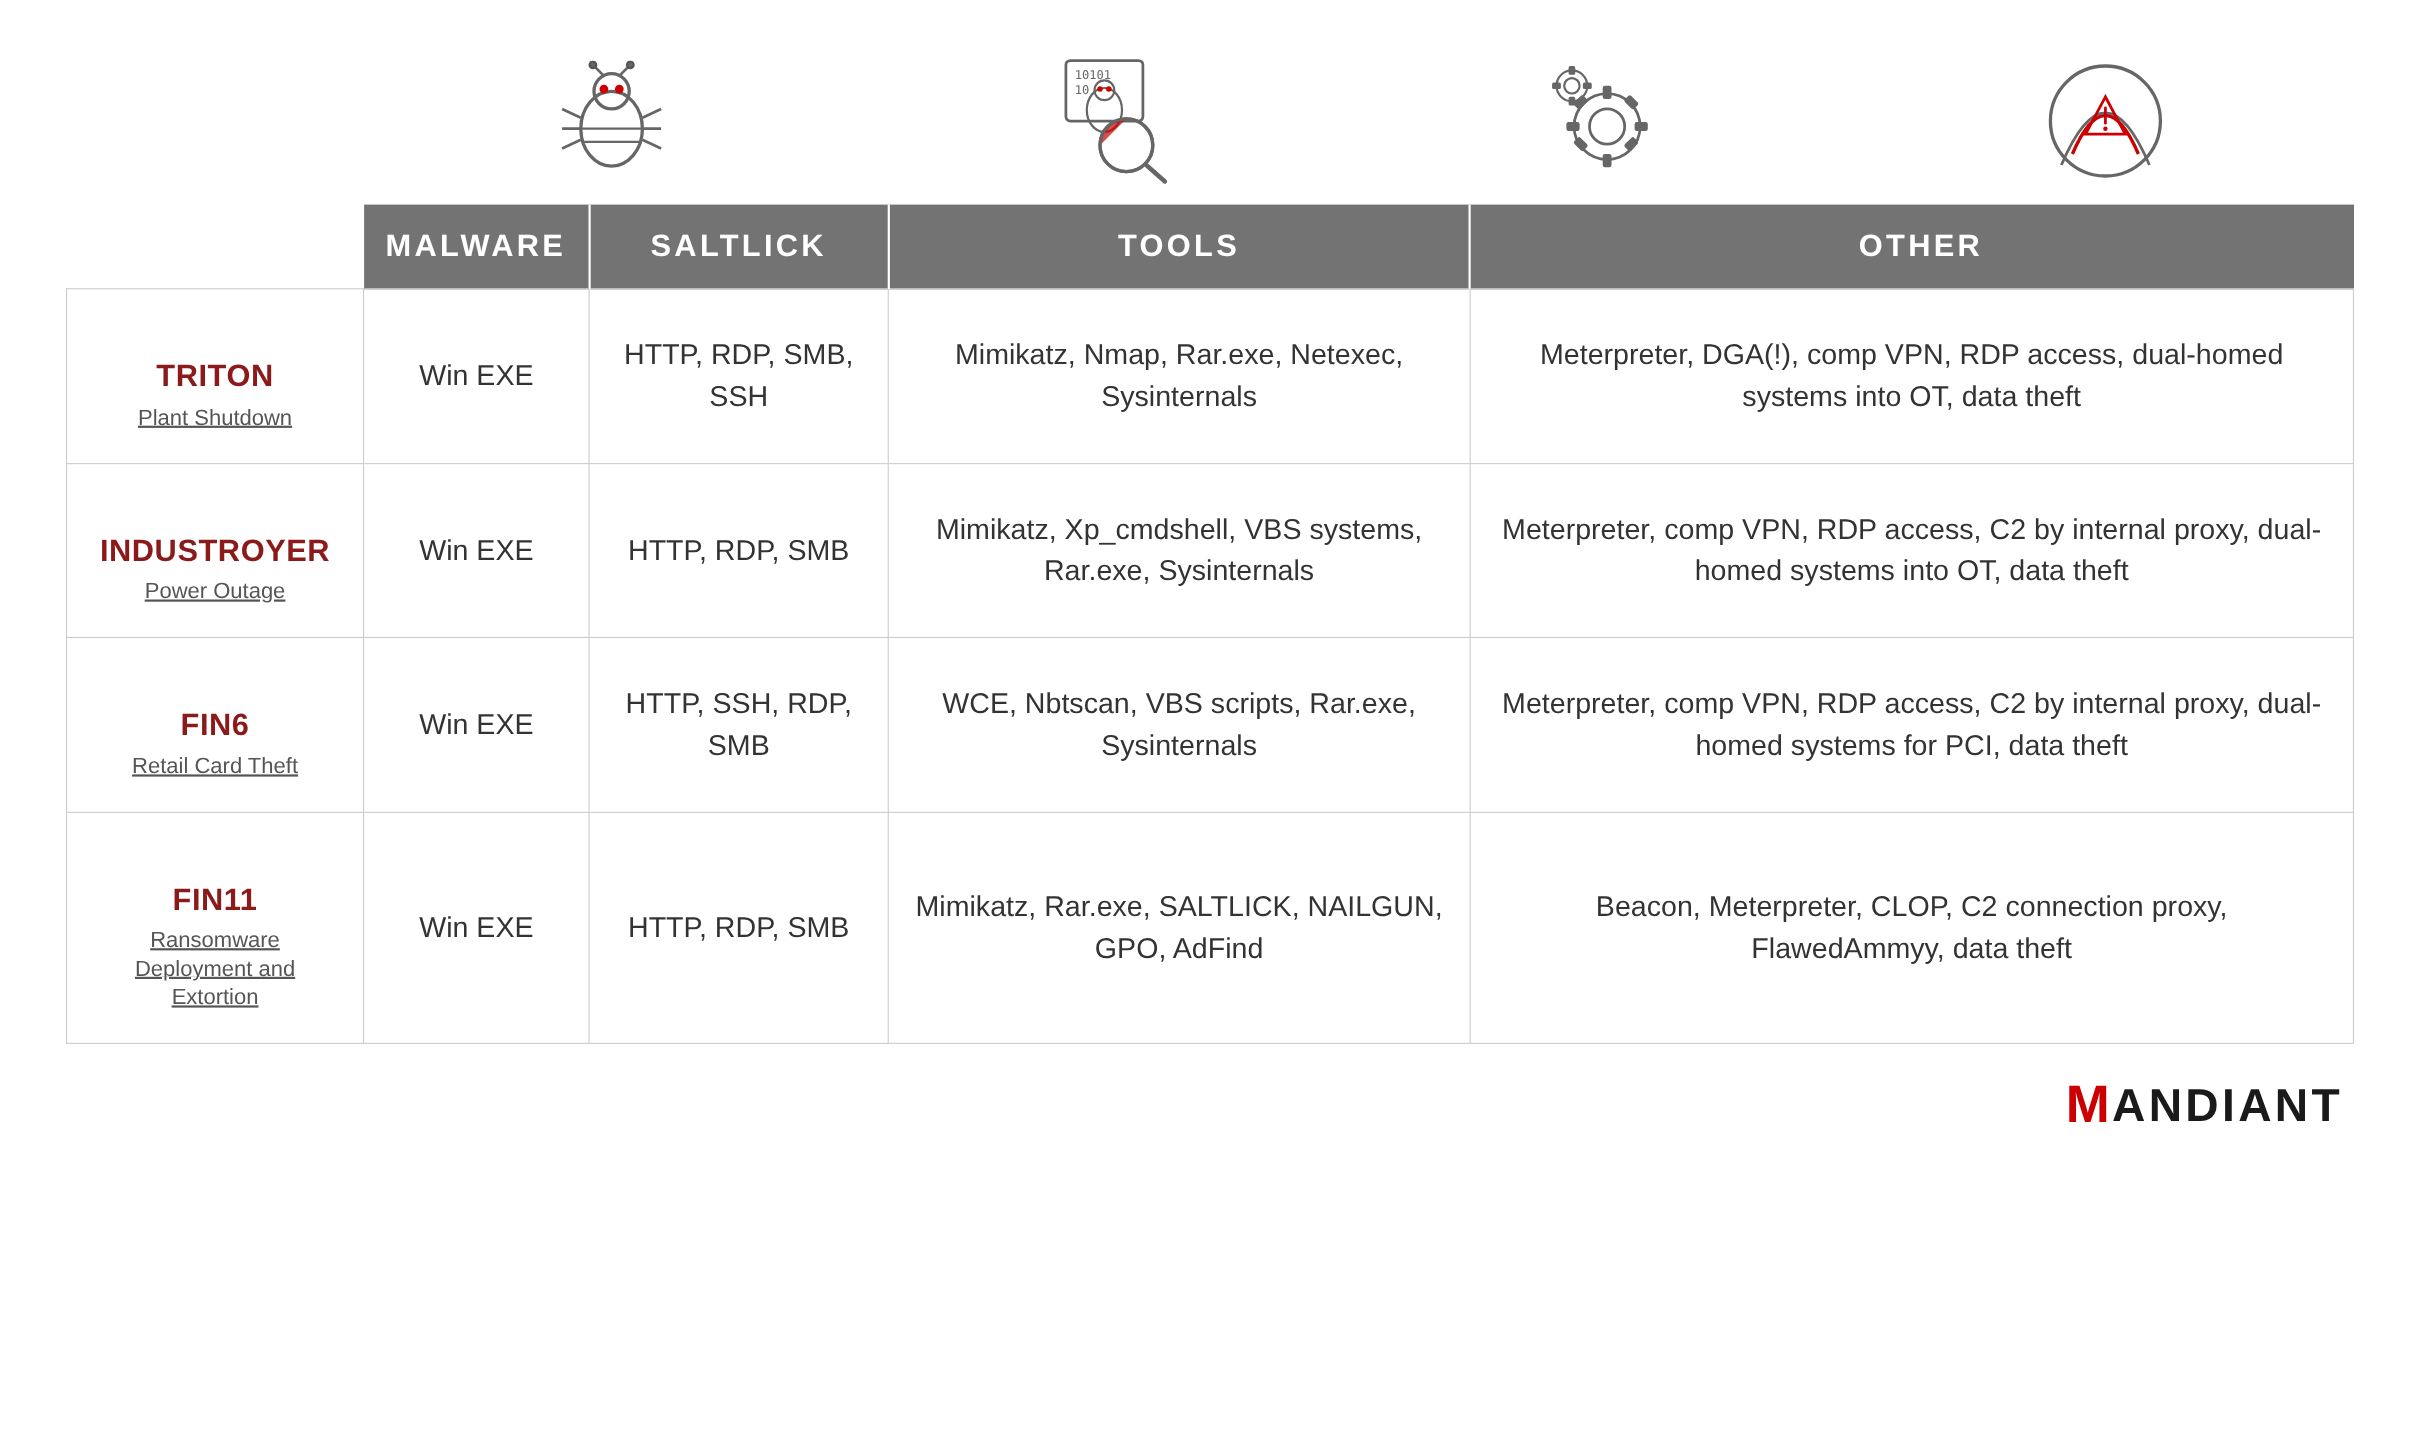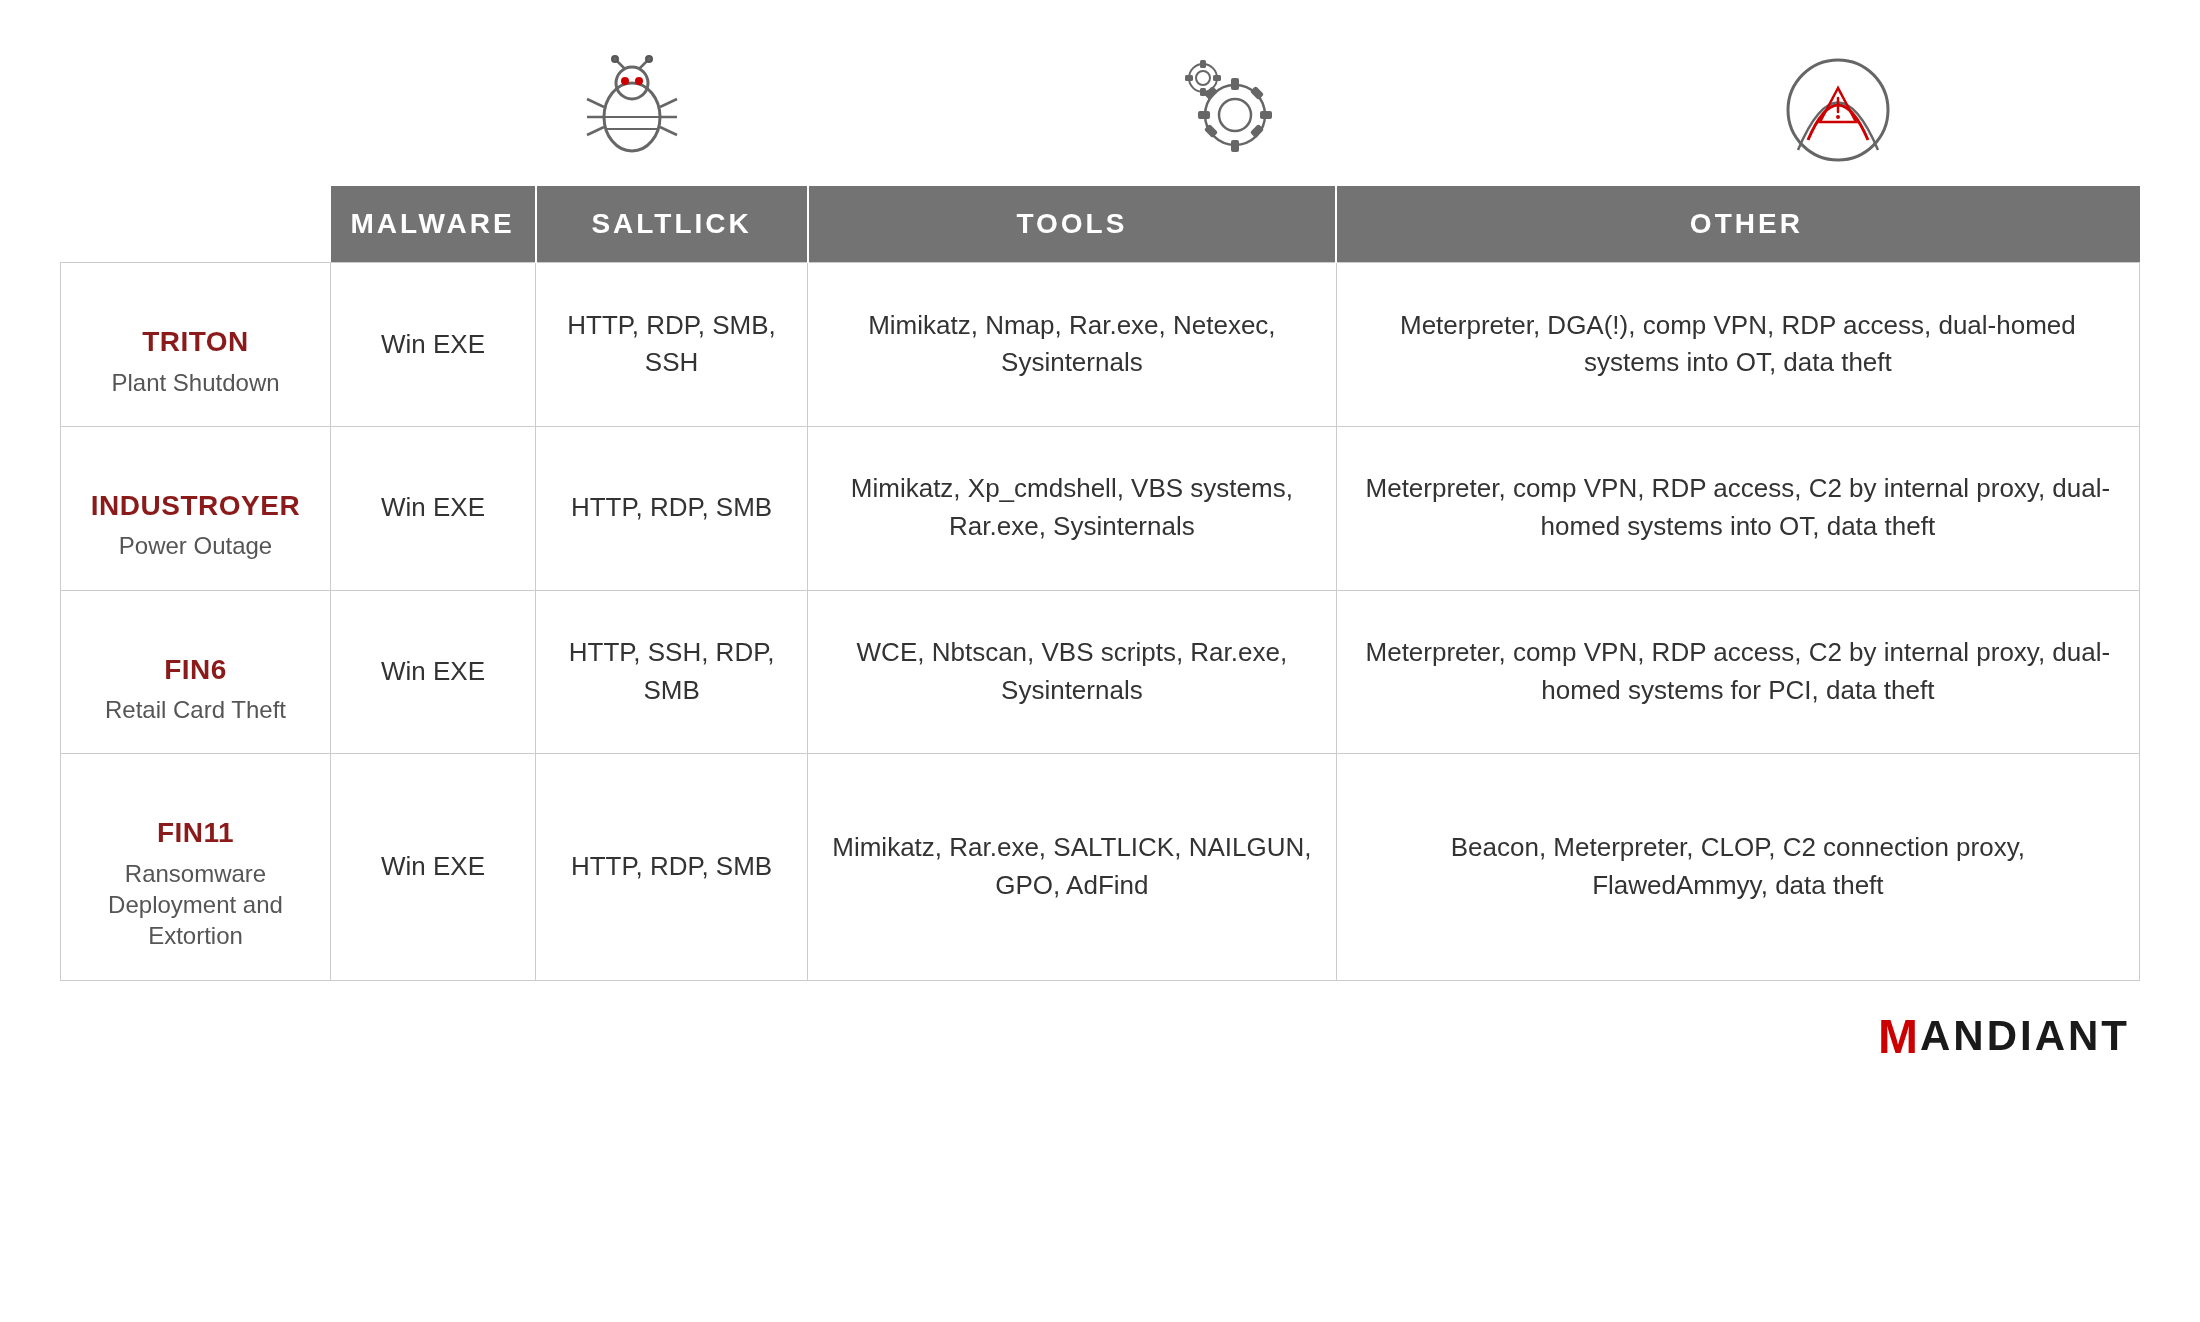--- a/index.html
+++ b/index.html
@@ -102,24 +102,25 @@
       color: #8b1a1a;
       font-size: 28px;
       display: block;
       letter-spacing: 0.5px;
       margin-top: 31px;
     }
 
     .row-label-desc {
       font-weight: 400;
       color: #555555;
-      font-size: 24px;
+      font-size: 20px;
       display: block;
       margin-top: 4px;
       line-height: 1.3;
+      text-decoration: underline;
     }
 
     
     .th-empty {
       background: transparent;
       border: none;
     }
 
     
     .branding {
@@ -183,20 +184,40 @@
 
           <line x1="83" y1="52" x2="100" y2="44" stroke="#666" stroke-width="2.5"></line>
           <line x1="83" y1="62" x2="100" y2="62" stroke="#666" stroke-width="2.5"></line>
           <line x1="83" y1="72" x2="100" y2="80" stroke="#666" stroke-width="2.5"></line>
 
           <line x1="27" y1="62" x2="83" y2="62" stroke="#666" stroke-width="2"></line>
           <line x1="30" y1="74" x2="80" y2="74" stroke="#666" stroke-width="2"></line>
         </svg>
       </div>
 
+      <div class="icon-cell">
+        <svg width="120" height="120" viewBox="0 0 120 120" stroke="#666" stroke-width="3" fill="none">
+
+          <rect x="20" y="5" width="70" height="55" rx="4" stroke="#666" stroke-width="2.5" fill="none"></rect>
+
+          <text x="28" y="22" font-size="11" fill="#666" stroke="none" font-family="monospace">10101</text>
+          <text x="28" y="35" font-size="11" fill="#666" stroke="none" font-family="monospace">10</text>
+
+          <ellipse cx="55" cy="50" rx="16" ry="20" stroke="#666" stroke-width="2" fill="none"></ellipse>
+          <circle cx="55" cy="32" r="9" stroke="#666" stroke-width="2" fill="none"></circle>
+          <circle cx="51" cy="31" r="2.5" fill="#cc0000" stroke="none"></circle>
+          <circle cx="59" cy="31" r="2.5" fill="#cc0000" stroke="none"></circle>
+
+          <circle cx="75" cy="82" r="24" stroke="#666" stroke-width="3" fill="none"></circle>
+          <line x1="93" y1="100" x2="110" y2="115" stroke="#666" stroke-width="4" stroke-linecap="round"></line>
+
+          <path d="M51 82 A24 24 0 0 1 75 58" stroke="none" fill="#cc0000" opacity="0.7"></path>
+          <circle cx="75" cy="82" r="24" stroke="#666" stroke-width="3" fill="none"></circle>
+        </svg>
+      </div>
 
       <div class="icon-cell">
         <svg width="120" height="120" viewBox="0 0 120 120" stroke="#666" stroke-width="3" fill="none">
 
           <circle cx="60" cy="65" r="30" stroke="#666" stroke-width="2.5" fill="none"></circle>
           <circle cx="60" cy="65" r="16" stroke="#666" stroke-width="2.5" fill="none"></circle>
 
           <rect x="56" y="28" width="8" height="12" rx="2" fill="#666" stroke="none"></rect>
           <rect x="56" y="90" width="8" height="12" rx="2" fill="#666" stroke="none"></rect>
           <rect x="23" y="61" width="12" height="8" rx="2" fill="#666" stroke="none"></rect>

